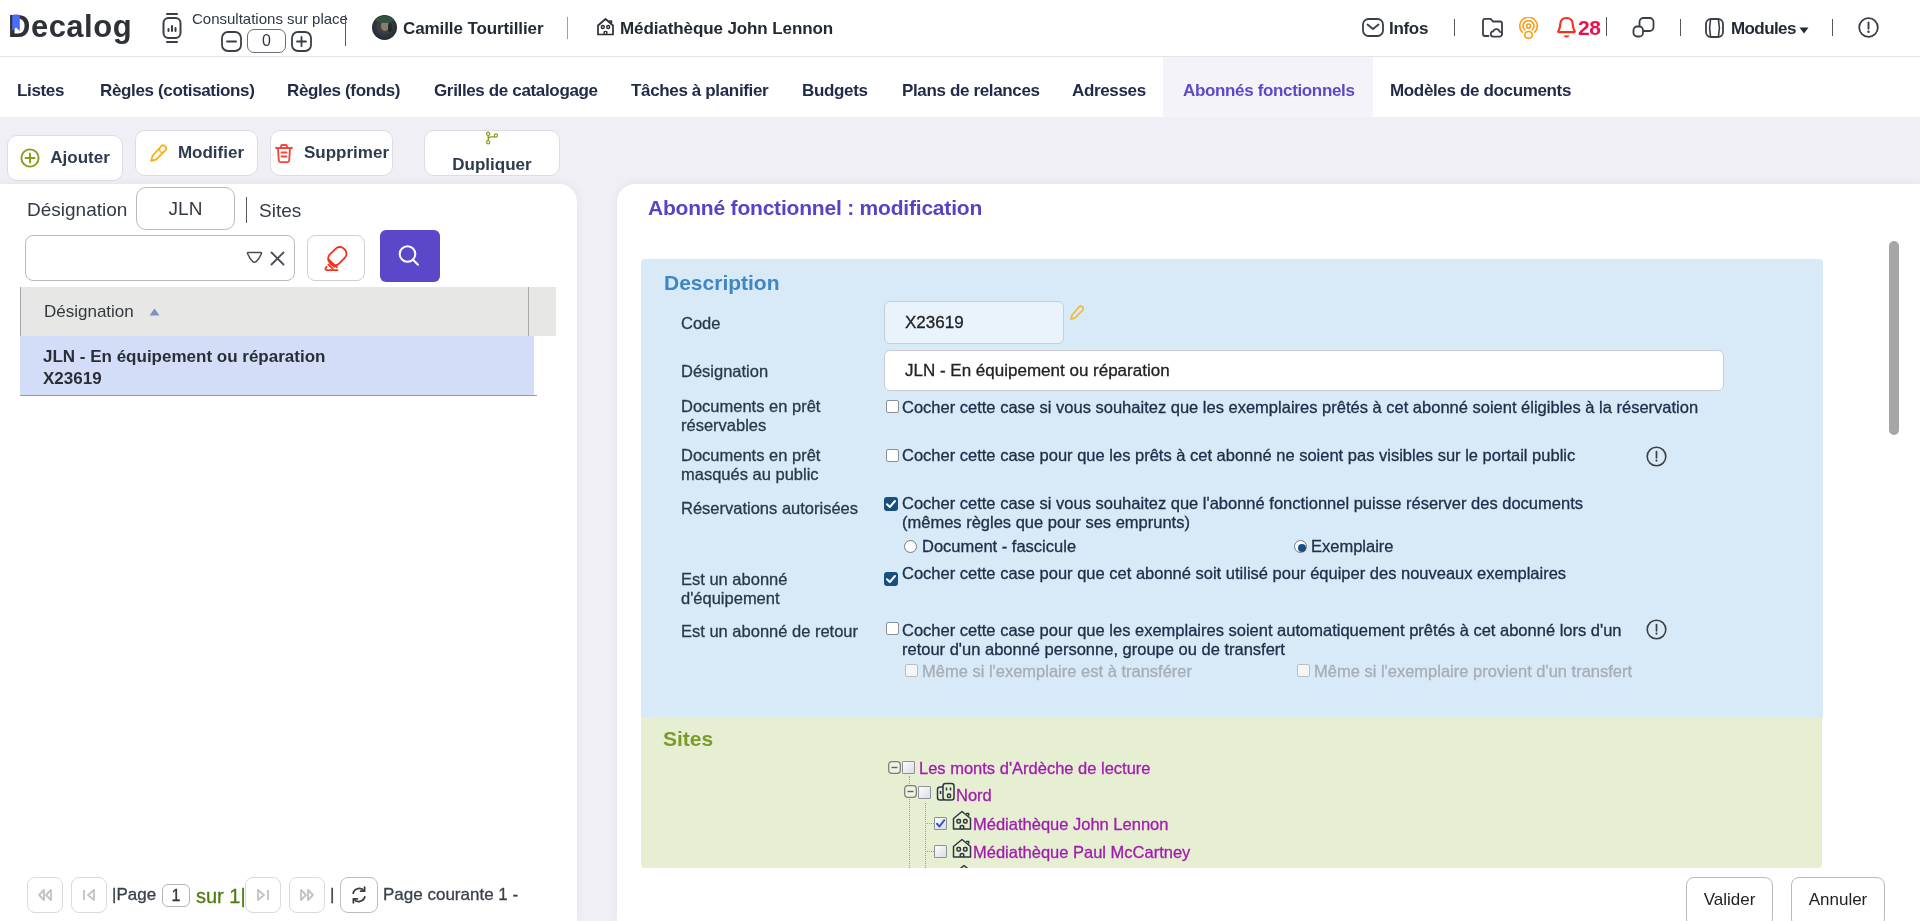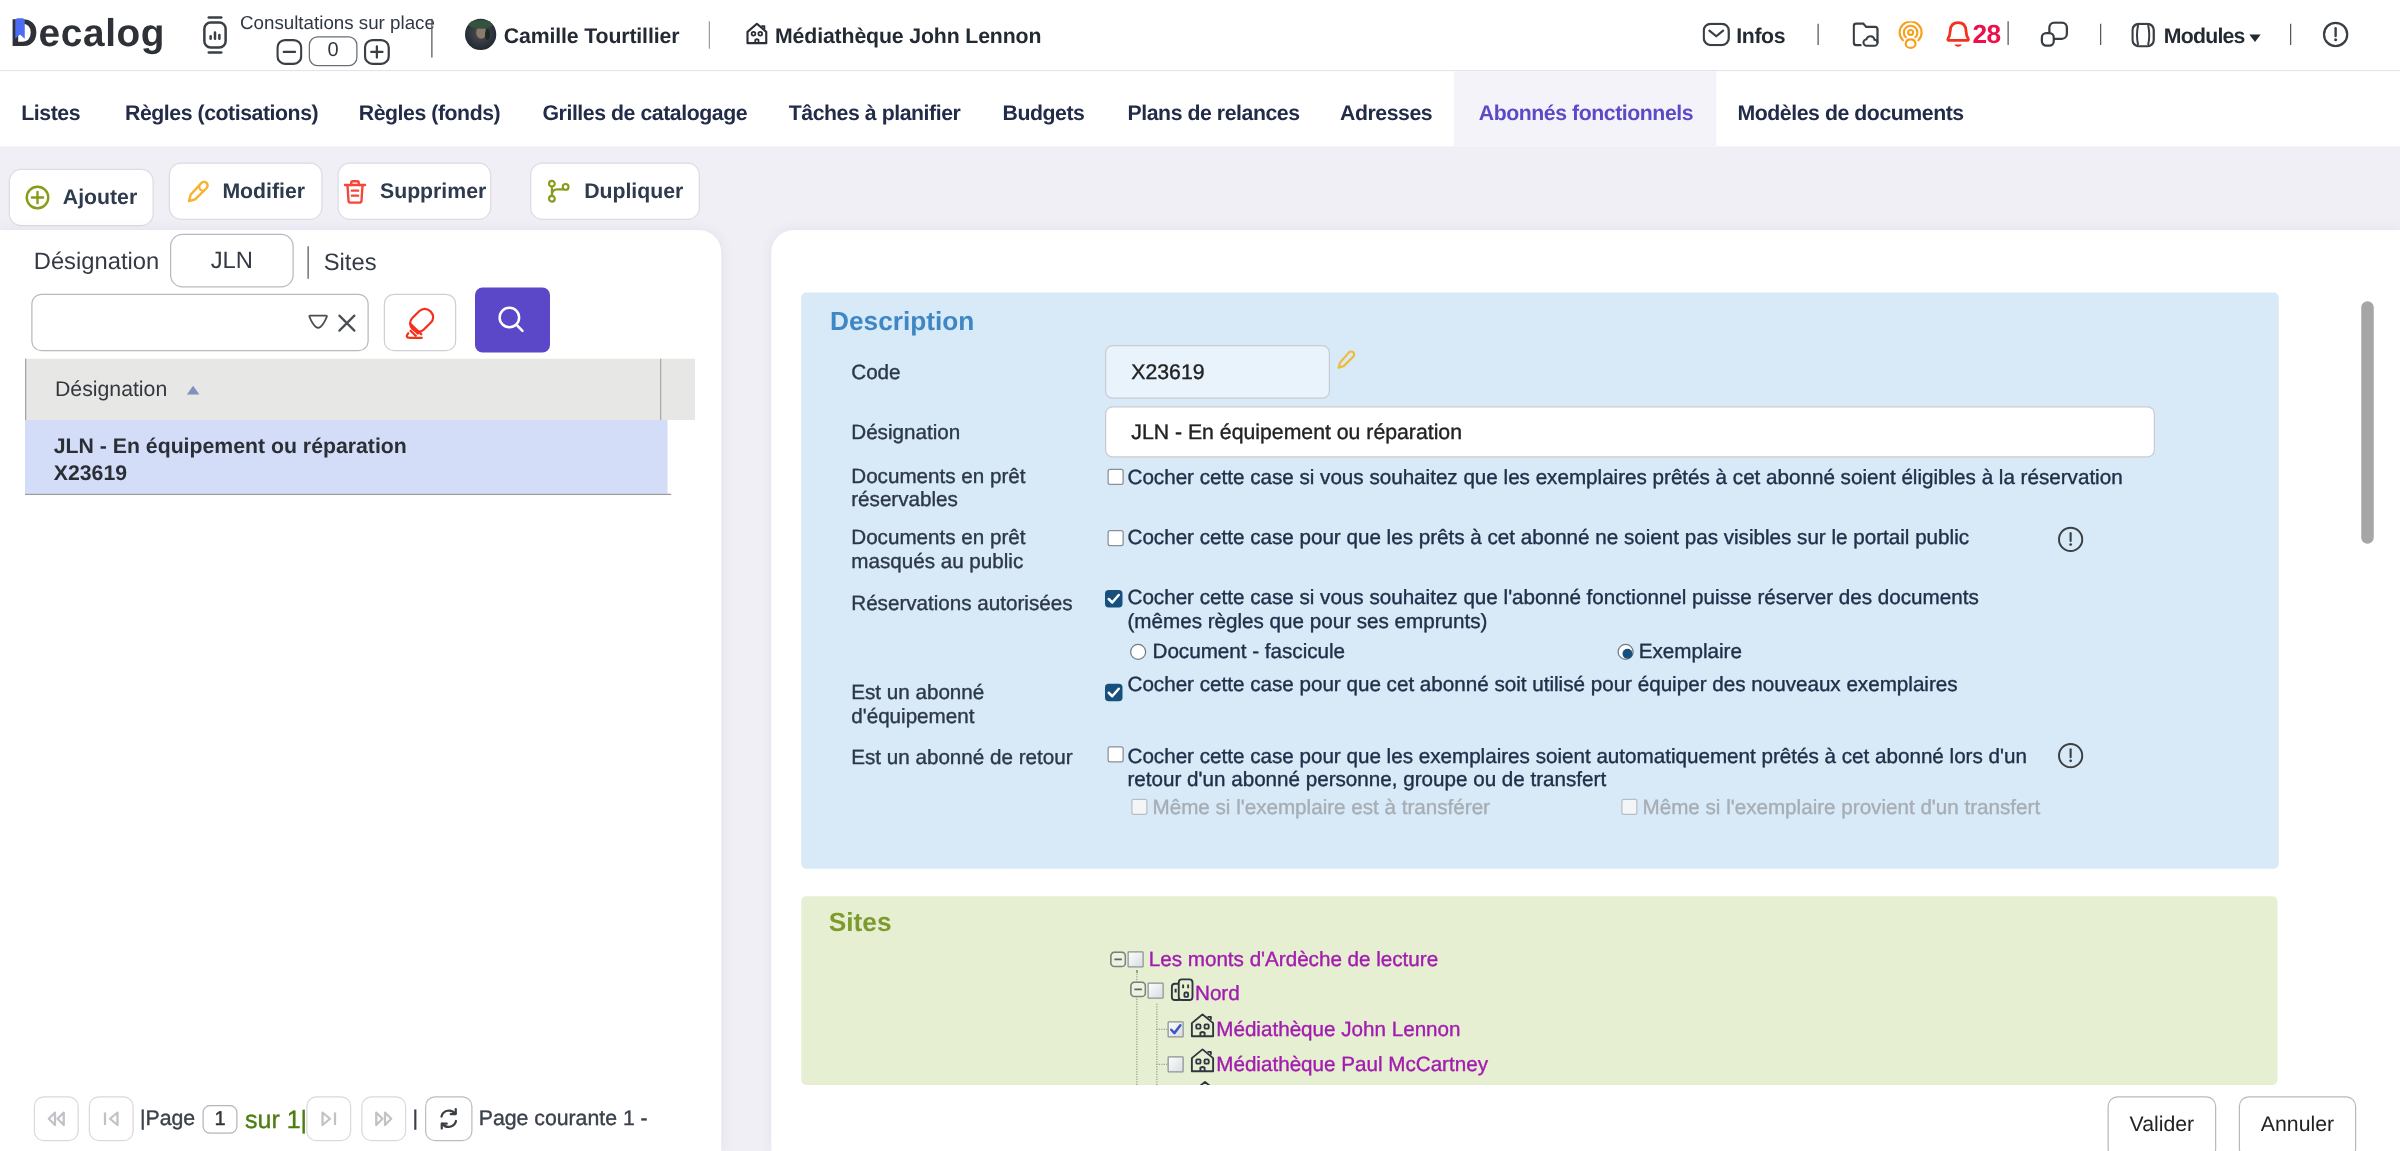--- a/index.html
+++ b/index.html
@@ -7,21 +7,21 @@
   body { font-family:"Liberation Sans", sans-serif; background:#f0eff6; position:relative; }
   .abs { position:absolute; }
   .hdr { position:absolute; left:0; top:0; width:1920px; height:57px; background:#fff; border-bottom:1px solid #e3e3e8; }
   .vsep { position:absolute; width:1px; background:#55585e; }
   .bold { font-weight:bold; }
   .tabbar { position:absolute; left:0; top:57px; width:1920px; height:60px; background:#fff; }
   .tab { position:absolute; top:0; height:60px; line-height:67px; font-size:17px; font-weight:bold; color:#222c49; white-space:nowrap; letter-spacing:-0.35px; }
   .btn { position:absolute; background:#fff; border:1px solid #dcdce4; border-radius:10px; display:flex; align-items:center; justify-content:center; gap:10px; font-size:17px; font-weight:bold; color:#2e3a4d; }
   .lpanel { position:absolute; left:0; top:184px; width:577px; height:737px; background:#fff; border-top-right-radius:18px; box-shadow:0 0 10px rgba(50,50,90,0.07); }
   .mcard  { position:absolute; left:617px; top:184px; width:1303px; height:737px; background:#fff; border-top-left-radius:18px; box-shadow:0 0 10px rgba(50,50,90,0.07); }
-  .bluebox { position:absolute; left:24px; top:50px; width:1182px; height:461px; background:#d8eaf7; border-radius:4px; }
+  .bluebox { position:absolute; left:24px; top:75px; width:1182px; height:461px; background:#d8eaf7; border-radius:4px; }
   .greenbox { position:absolute; left:24px; top:533px; width:1181px; height:151px; background:#e7efd3; border-radius:4px; overflow:hidden; }
   .flabel { position:absolute; -webkit-text-stroke:0.3px currentColor; font-size:16.5px; color:#2c3848; line-height:19px; }
   .ftext  { position:absolute; -webkit-text-stroke:0.3px currentColor; font-size:16.5px; color:#20304a; line-height:18.5px; white-space:nowrap; }
   .cb { position:absolute; width:13px; height:13px; background:#fff; border:1px solid #8a8f98; border-radius:2px; }
   .cbchk { position:absolute; width:14px; height:14px; background:#17507e; border-radius:3px; }
   .inp { position:absolute; background:#fff; border:1px solid #c9ccd4; border-radius:6px; font-size:17px; color:#222; -webkit-text-stroke:0.3px currentColor; }
   .pgbtn { position:absolute; top:693px; width:36px; height:36px; background:#fff; border:1px solid #d9d9de; border-radius:8px; display:flex; align-items:center; justify-content:center; }
   .treetxt { -webkit-text-stroke:0.3px currentColor; font-size:16.5px; color:#a21caf; position:absolute; white-space:nowrap; }
   .wcb { position:absolute; width:13px; height:13px; border:1px solid #8d9299; background:linear-gradient(135deg,#fdfdfd,#d9dde2); border-radius:1px; }
 </style>
@@ -159,21 +159,21 @@
   <svg width="20" height="21" viewBox="0 0 20 21">
       <g fill="none" stroke="#f4473b" stroke-width="1.9" stroke-linecap="round" stroke-linejoin="round">
         <path d="M2,5 h16"></path>
         <path d="M7,5 V3.2 q0,-1.2 1.2,-1.2 h3.6 q1.2,0 1.2,1.2 V5"></path>
         <path d="M4,5.5 l0.8,12 q0.1,1.6 1.7,1.6 h7 q1.6,0 1.7,-1.6 L16,5.5"></path>
         <path d="M7.5,9.5 h5 M7.5,13.5 h5"></path>
       </g>
     </svg>
   <span>Supprimer</span>
 </div>
-<div class="btn" style="left:424px;top:130px;width:136px;height:46px;">
+<div class="btn" style="left:424px;top:130px;width:136px;height:46px;flex-direction:column;">
   <svg width="20" height="20" viewBox="0 0 20 20">
       <g fill="none" stroke="#8a9a1a" stroke-width="1.7">
         <circle cx="4.5" cy="4" r="2.3"></circle>
         <circle cx="4.5" cy="16" r="2.3"></circle>
         <circle cx="15.5" cy="6.5" r="2.3"></circle>
         <path d="M4.5,6.3 v7.4 M4.7,12.5 q0,-4 4,-4 h4.5" stroke-linecap="round"></path>
       </g>
     </svg>
   <span>Dupliquer</span>
 </div>
@@ -265,20 +265,21 @@
           <path d="M15.8,11.8 a6.2,6.2 0 0 1 -11,2.2"></path>
           <path d="M15.6,2.2 v4 h-4"></path>
           <path d="M4.4,17.8 v-4 h4"></path>
         </g>
       </svg>
   </div>
   <div class="abs" style="left:383px;top:701px;font-size:17px;color:#3a414b;-webkit-text-stroke:0.3px currentColor;">Page courante 1 -</div>
 </div>
 
 <div class="mcard">
+  <div class="abs bold" style="left:31px;top:12px;font-size:21px;color:#5544c8;letter-spacing:-0.2px;">Abonné fonctionnel : modification</div>
 
   <div class="bluebox">
     <div class="abs bold" style="left:23px;top:12px;font-size:21px;color:#3e86c4;">Description</div>
 
     <div class="flabel" style="left:40px;top:55px;">Code</div>
     <div class="inp" style="left:243px;top:42px;width:180px;height:43px;background:#e8f3fb;line-height:41px;padding-left:20px;">X23619</div>
     <svg class="abs" style="left:428px;top:46px;" width="16" height="16" viewBox="0 0 16 16">
         <path d="M10.2,1.9 a2.4,2.4 0 0 1 3.4,3.4 L6,12.9 L1.9,14.1 L3.1,10 Z" fill="none" stroke="#eebc3d" stroke-width="1.7" stroke-linejoin="round"></path>
       </svg>
 

